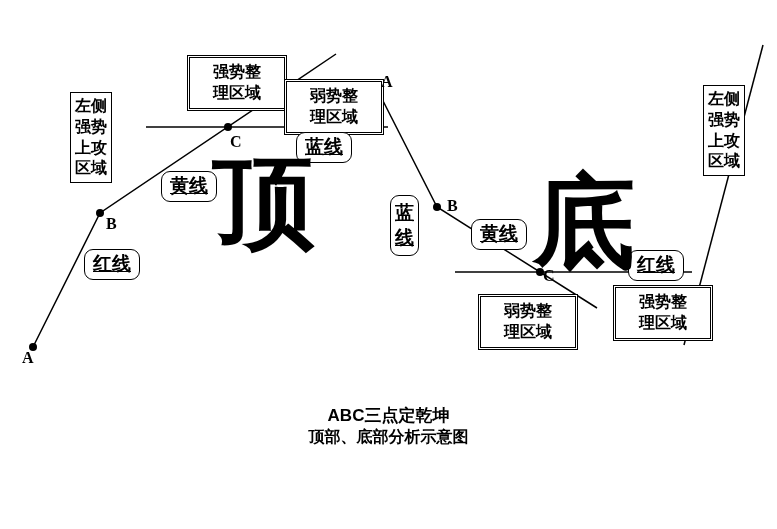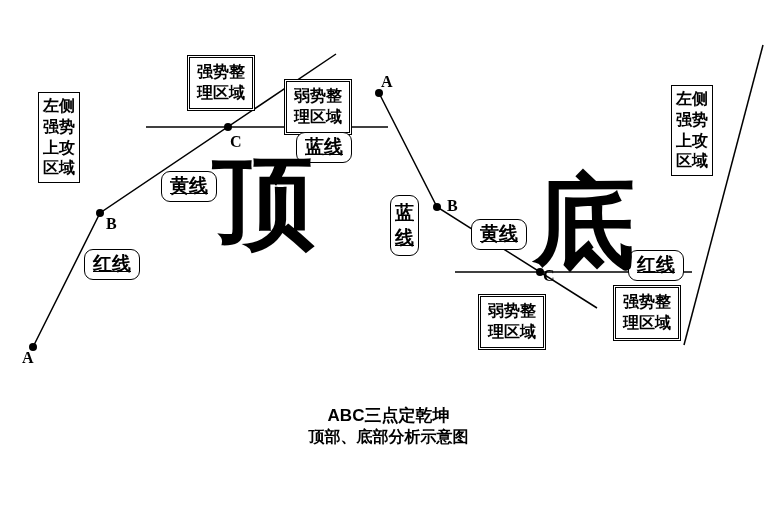--- a/index.html
+++ b/index.html
@@ -18,26 +18,26 @@
   .box {
     position: absolute;
     background: #ffffff;
     border: 1px solid #000;
     text-align: center;
     white-space: pre-line;
     line-height: 1.3;
     font-size: 16px;
   }
 
-  .zone { padding: 3px 4px; font-weight: bold; }
+  .zone { padding: 3px 4px; font-weight: bold; margin-left: 32px; }
 
   .consol {
     border: 3px double #000;
     font-weight: bold;
-    padding: 4px 7px;
+    padding: 4px 23px;
   }
 
   .pill {
     border-radius: 9px;
     padding: 2px 8px;
     font-weight: bold;
     font-size: 19px;
     text-decoration: underline;
   }
   .pill-vert { padding: 5px 4px; }

